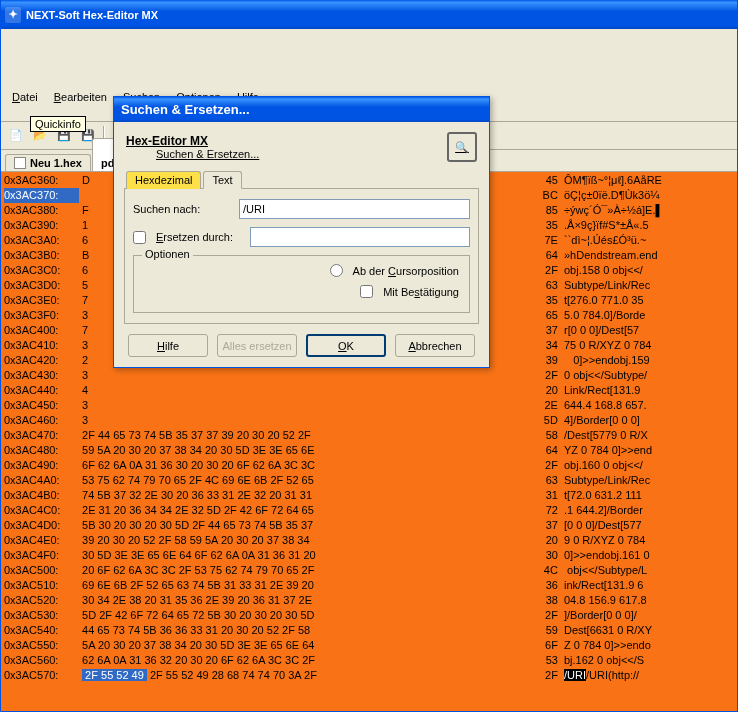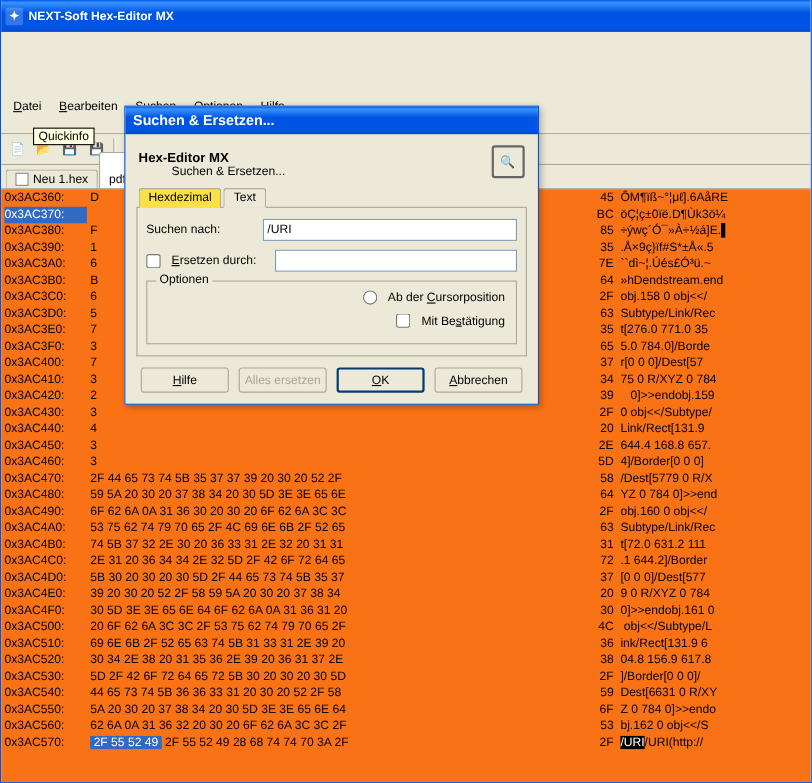--- a/index.html
+++ b/index.html
@@ -6,35 +6,35 @@
 body { background: #ece9d8; width: 738px; height: 712px; overflow: hidden; border: 1px solid #0054e3; border-top: none; }
 .titlebar { background: linear-gradient(to bottom, #0058e6 0%, #3a93ff 8%, #0054e3 40%, #0054e3 88%, #0048c7 100%); height: 29px; display: flex; align-items: center; padding: 0 4px; color: #fff; font-weight: bold; font-size: 13px; }
 .titlebar .icon { width: 16px; height: 16px; background: #fff3; margin-right: 5px; border-radius: 2px; display:flex;align-items:center;justify-content:center;}
 .menubar { background: #ece9d8; padding: 16px 4px; display: flex; gap: 2px; border-bottom: 1px solid #aca899; margin-top: 44px; }
 .menubar span { padding: 2px 7px; cursor: default; }
 .menubar span u { text-decoration: underline; }
 .toolbar { background: #ece9d8; padding: 2px 4px; display: flex; align-items: center; gap: 2px; border-bottom: 1px solid #aca899; height: 28px; }
 .toolbar .btn { width: 22px; height: 22px; border: 1px solid transparent; display: flex; align-items:center; justify-content:center; cursor:default;}
 .toolbar .sep { width: 2px; height: 20px; border-left: 1px solid #aca899; border-right: 1px solid #fff; margin: 0 2px; }
 .tabs { background: #ece9d8; padding: 2px 4px 0 4px; display: flex; gap: 1px; border-bottom: 1px solid #aca899; height: 22px; align-items: flex-end;}
-.tab { padding: 2px 8px; border: 1px solid #aca899; border-bottom: none; background: #ece9d8; display:flex; align-items:center; gap:4px; border-radius: 3px 3px 0 0;}
+.tab { padding: 2px 8px; border: 1px solid #aca899; border-bottom: none; background: #ece9d8; display:flex; align-items:center; gap:4px; border-radius: 3px 3px 0 0; font-weight: bold;}
 .tab.active { background: #fff; flex-direction: column; }
 .tab .tic { width:12px;height:12px;background:#fff;border:1px solid #888;}
 .hex-area { background: #f97316; font-family: "Courier New", monospace; font-size: 13px; line-height: 15px; padding: 1px 3px; white-space: pre; overflow:hidden; height: calc(100% - 29px - 22px - 28px - 22px);}
 .hex-row { display: flex; }
 .addr { color: #000; width: 75px; }
 .bytes { flex: 1; }
 .ascii { width: 170px; }
 .sel { background: #316ac5; color: #fff; }
 .asel { background: #000; color: #fff; }
 .tooltip { position:absolute; left:30px; top:116px; background:#ffffe1; border:1px solid #000; padding:1px 4px; font-size:11px; z-index:5;}
 .dialog { position: absolute; left: 113px; top: 96px; width: 377px; background: #ece9d8; border: 1px solid #0054e3; box-shadow: 2px 2px 6px rgba(0,0,0,.3); z-index: 10; }
 .dialog .dlg-title { background: linear-gradient(to bottom, #0058e6 0%, #3a93ff 8%, #0054e3 40%, #0054e3 88%, #0048c7 100%); color:#fff; font-weight:bold; padding: 5px 7px; font-size:13px;}
 .dialog .dlg-body { padding: 6px 10px 8px 10px; }
-.dlg-head { display:flex; align-items:flex-end; justify-content:space-between; padding: 4px 2px 8px 2px;}
+.dlg-head { display:flex; align-items:center; justify-content:space-between; padding: 4px 2px 8px 2px; text-decoration: underline;}
 .dlg-head .txt b { font-size: 12px; }
 .dlg-head .txt span { display:block; padding-left: 30px; color:#000; font-size: 11px;}
 .dlg-head .iconbtn { width:30px;height:30px;border:2px solid #666;border-radius:3px;display:flex;align-items:center;justify-content:center;background:#ece9d8;}
 .dlg-tabs { border-bottom: 1px solid #aca899; display:flex; padding-left: 2px;}
 .dlg-tab { padding: 2px 8px; border:1px solid #aca899; border-bottom:none; background:#fde047; border-radius: 3px 3px 0 0; margin-right:2px; position:relative; top:1px;}
 .dlg-tab.active { background:#ece9d8; border-bottom:1px solid #ece9d8;}
 .dlg-content { border: 1px solid #aca899; border-top:none; padding: 10px 8px; }
 .form-row { display:flex; align-items:center; margin-bottom: 8px; gap:6px;justify-content:flex-end;}
 .form-row label { width: 100px; }
 .form-row input[type=text] { flex:1; border: 1px solid #7f9db9; padding: 2px 3px; font-size:11px; height:20px;}

